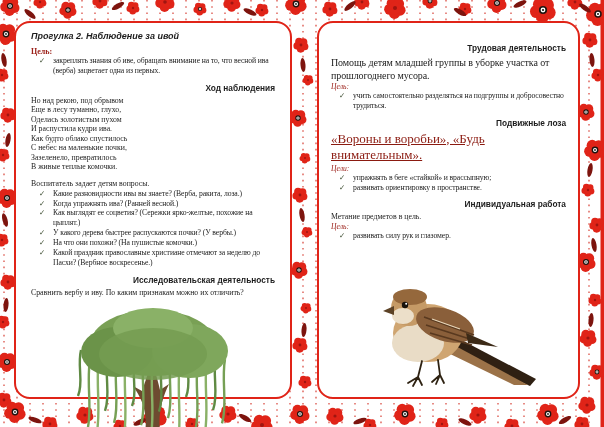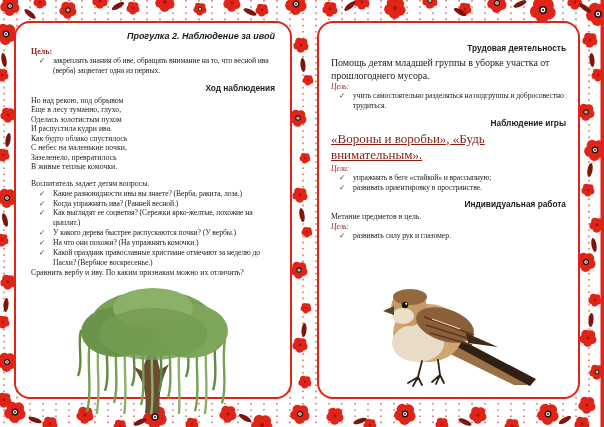--- a/index.html
+++ b/index.html
@@ -10,21 +10,21 @@
   }
   .bg{position:absolute; left:0; top:0; z-index:0;}
   .card{
     position:absolute; top:21px; height:378px;
     background:#ffffff; border:2.5px solid #e02418; border-radius:16px;
     z-index:2; box-sizing:border-box; color:#1c1c1c;
   }
   .card-left{ left:14px;  width:278px; padding:5px 15px 4px 15px;}
   .card-right{left:317px; width:263px; padding:8px 12px 4px 12px;}
   .doc-title{
-    text-align:right; font-family:"Liberation Sans", sans-serif;
+    text-align:left; font-family:"Liberation Sans", sans-serif;
     font-weight:bold; font-style:italic; font-size:9px; margin:3px 0 6px 0;
   }
   .sec-heading{
     text-align:right; font-family:"Liberation Sans", sans-serif;
     font-weight:bold; font-size:8.3px; margin:7px 0 3px 0;
   }
   .goal-label{ color:#9b2019; font-weight:bold; font-size:8px; }
   .goal-label-i{ color:#9b2019; font-style:italic; font-size:7.6px; }
   .body-text{ font-size:7.8px; line-height:1.28; }
   .body-text-sm{ font-size:10px; line-height:1.3; letter-spacing:-0.1px;}
@@ -801,28 +801,29 @@
       <div class="check-row">
         <span class="chk">✓</span>
         <span class="ctext">Как выглядят ее соцветия? (Сережки ярко-желтые, похожие на цыплят.)</span>
       </div>
       <div class="check-row">
         <span class="chk">✓</span>
         <span class="ctext">У какого дерева быстрее распускаются почки? (У вербы.)</span>
       </div>
       <div class="check-row">
         <span class="chk">✓</span>
-        <span class="ctext">На что они похожи? (На упражнять комочки.)</span>
+        <span class="ctext">На что они похожи? (На пушистые комочки.)</span>
       </div>
       <div class="check-row">
         <span class="chk">✓</span>
         <span class="ctext">Какой праздник православные христиане отмечают за неделю до Пасхи? (Вербное воскресенье.)</span>
       </div>
     </div>
 
+    <div class="sec-heading">Исследовательская деятельность</div>
     <div class="body-text">Сравнить вербу и иву. По каким признакам можно их отличить?</div>
 
     <div class="tree-wrap">
       <svg id="willow" width="168" height="132" viewBox="0 0 168 132">
         <path d="M76 131 C79 110 73 97 64 84 L73 89 C77 78 79 70 83 61 C87 71 89 80 91 88 L100 82 C93 97 89 110 91 131 Z" fill="#6d4b30"></path>
         <g id="strands">
             <path d="M12 48 C8 64.1 15 80.19999999999999 9 94" stroke="#5f8a43" stroke-width="2.4" fill="none"></path>
             <path d="M21 57.63558185417193 C17 82.83558185417193 24 108.03558185417194 18 129.63558185417193" stroke="#76a055" stroke-width="2.4" fill="none"></path>
             <path d="M30 53.15501371821464 C26 81.85501371821464 33 110.55501371821464 27 135.15501371821463" stroke="#8ab167" stroke-width="2.4" fill="none"></path>
             <path d="M39 54.87766159183974 C35 73.77766159183975 42 92.67766159183974 36 108.87766159183974" stroke="#5f8a43" stroke-width="2.4" fill="none"></path>
@@ -851,21 +852,21 @@
 
   <div class="card card-right">
     <div class="sec-heading" style="margin-top:12px">Трудовая деятельность</div>
     <div class="body-text-sm">Помощь детям младшей группы в уборке участка от прошлогоднего мусора.</div>
     <div class="goal-label-i">Цель:</div>
     <div class="check-row">
       <span class="chk">✓</span>
       <span class="ctext">учить самостоятельно разделяться на подгруппы и добросовестно трудиться.</span>
     </div>
 
-    <div class="sec-heading">Наблюдение игры</div>
+    <div class="sec-heading">Подвижные лоза</div>
     <div class="games-line">«Вороны и воробьи», «Будь внимательным».</div>
     <div class="goal-label-i">Цели:</div>
     <div class="check-row">
       <span class="chk">✓</span>
       <span class="ctext">упражнять в беге «стайкой» и врассыпную;</span>
     </div>
     <div class="check-row">
       <span class="chk">✓</span>
       <span class="ctext">развивать ориентировку в пространстве.</span>
     </div>

